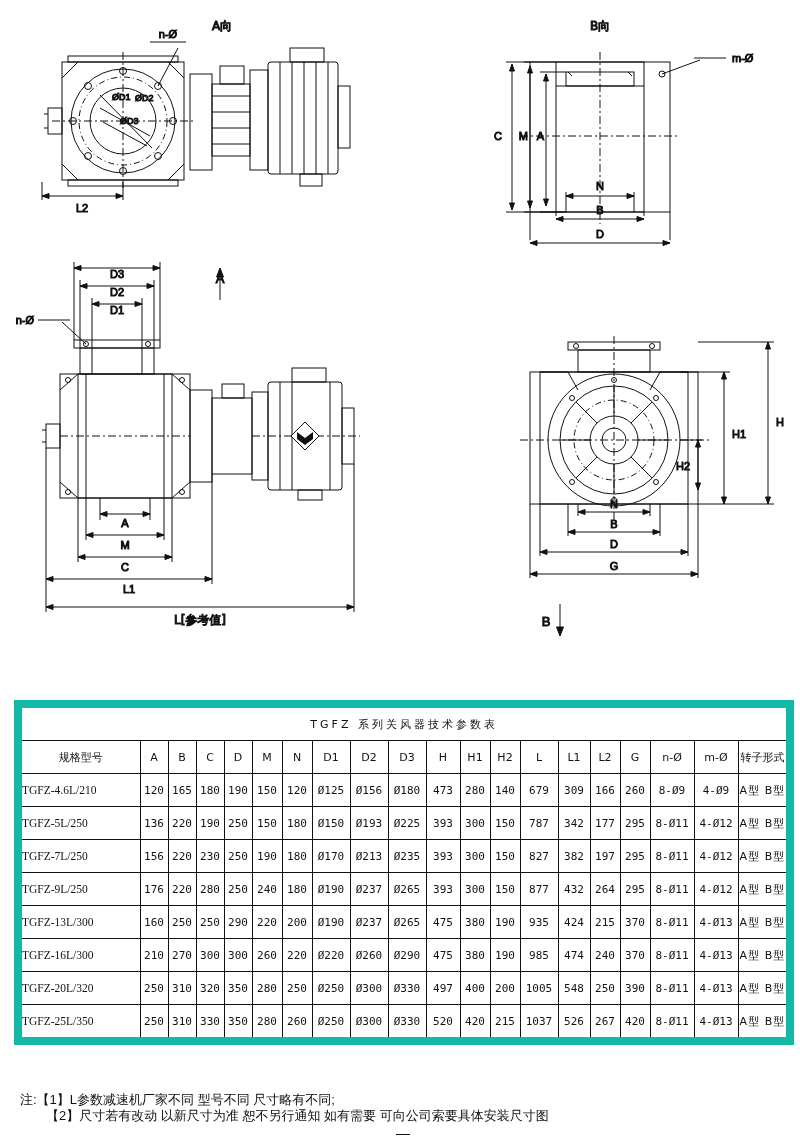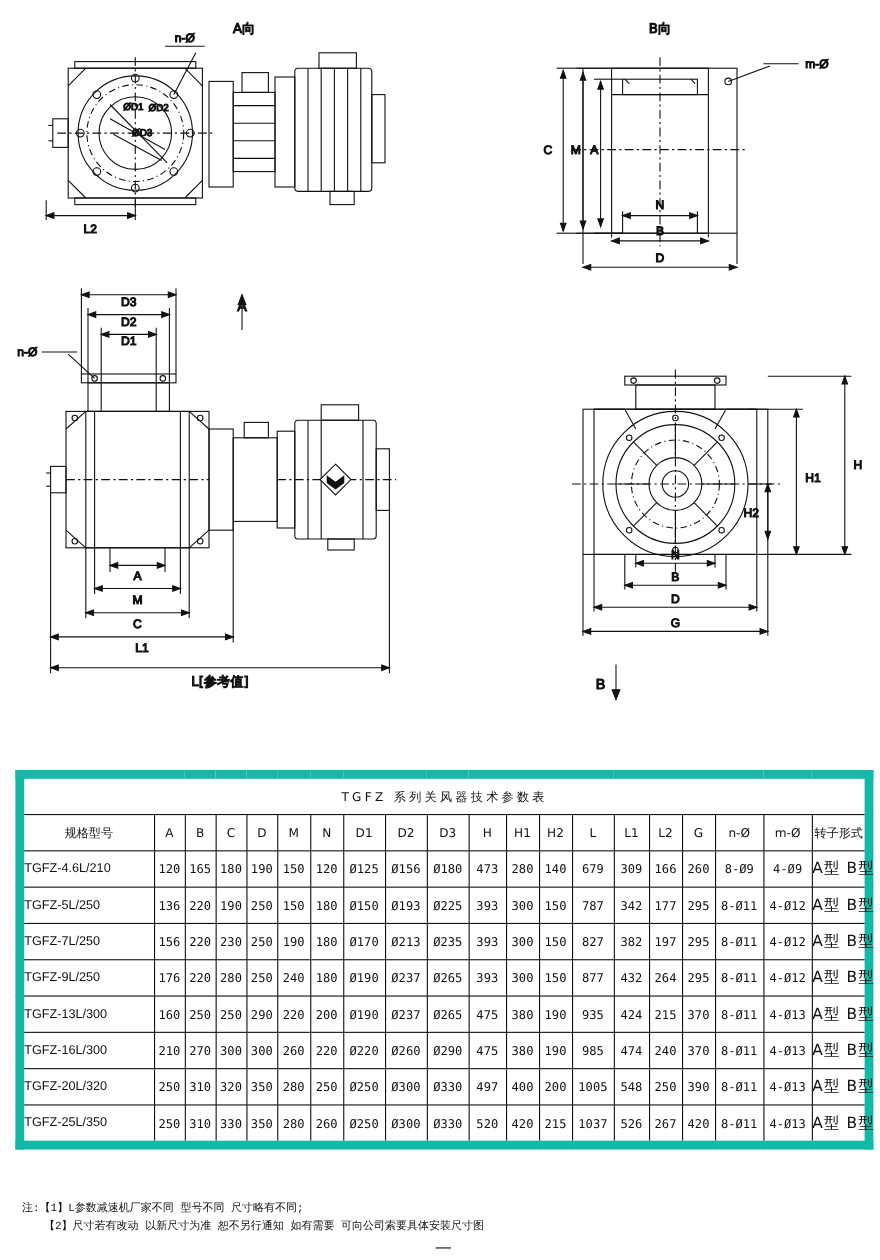--- a/index.html
+++ b/index.html
@@ -24,33 +24,33 @@
   }
   table.spec td,table.spec th{
     border:1px solid #111;
     text-align:center;vertical-align:middle;
     font-family:"DejaVu Sans", sans-serif;
     font-size:11px;padding:0;height:32px;
     white-space:nowrap;
   }
   table.spec td.val{font-family:"DejaVu Sans Mono", monospace;font-size:11px;}
   table.spec td.model{
-    font-family:Liberation Sans, sans-serif;font-size:11.5px;
+    font-family:Liberation Serif, serif;font-size:11.5px;
     text-align:left;padding-left:0;margin-left:40px;
   }
-  table.spec td.rotor{font-size:14px;letter-spacing:1px;}
+  table.spec td.rotor{font-size:11px;letter-spacing:1px;}
   .tbl-title{
     font-family:"DejaVu Serif", serif;
     font-size:25px;letter-spacing:3px;text-align:center;
     height:48px;border:1px solid #111;border-top:2px solid #111;
   }
   .hdr{font-family:"DejaVu Sans", sans-serif;font-size:12px;}
   .notes{
     position:absolute;left:20px;top:1092px;width:760px;
-    font-family:Liberation Mono, monospace;font-size:10px;line-height:16px;color:#111;
+    font-family:Liberation Sans, sans-serif;font-size:13px;line-height:16px;color:#111;
   }
   .notes div{white-space:nowrap;}
   .pagemark{
     position:absolute;left:396px;top:1134px;width:14px;height:1px;background:#111;
   }
 </style>
 </head>
 <body>
 
 <div class="sheet">

